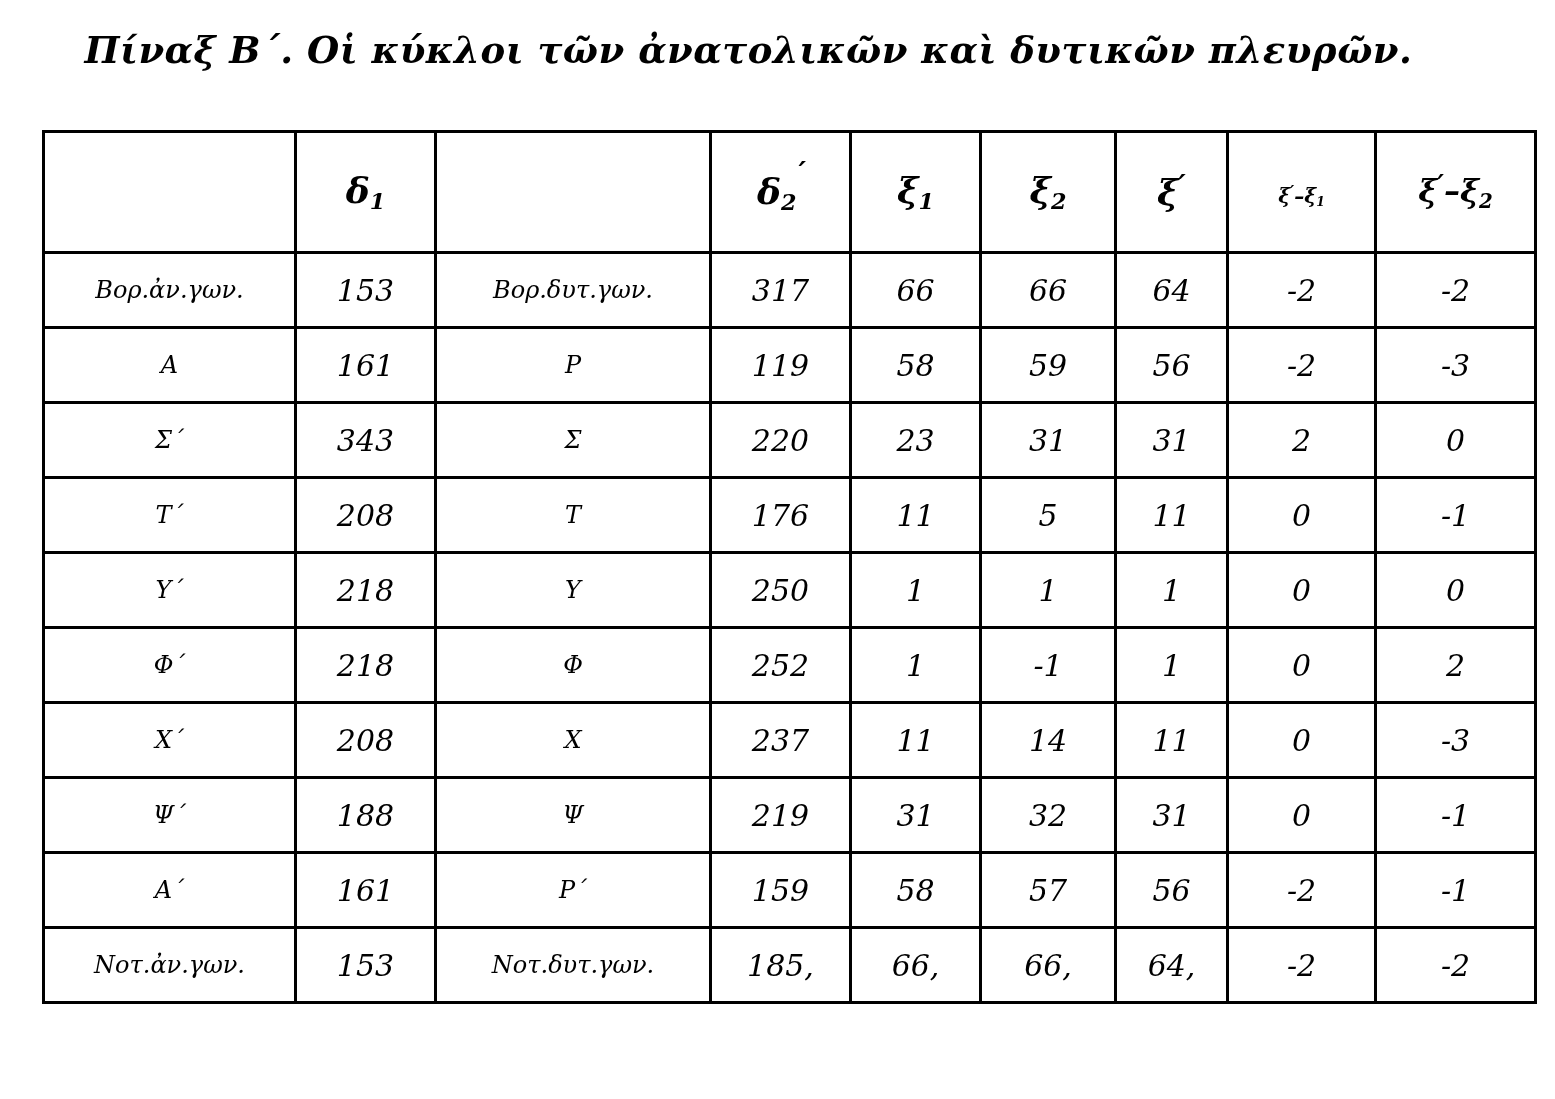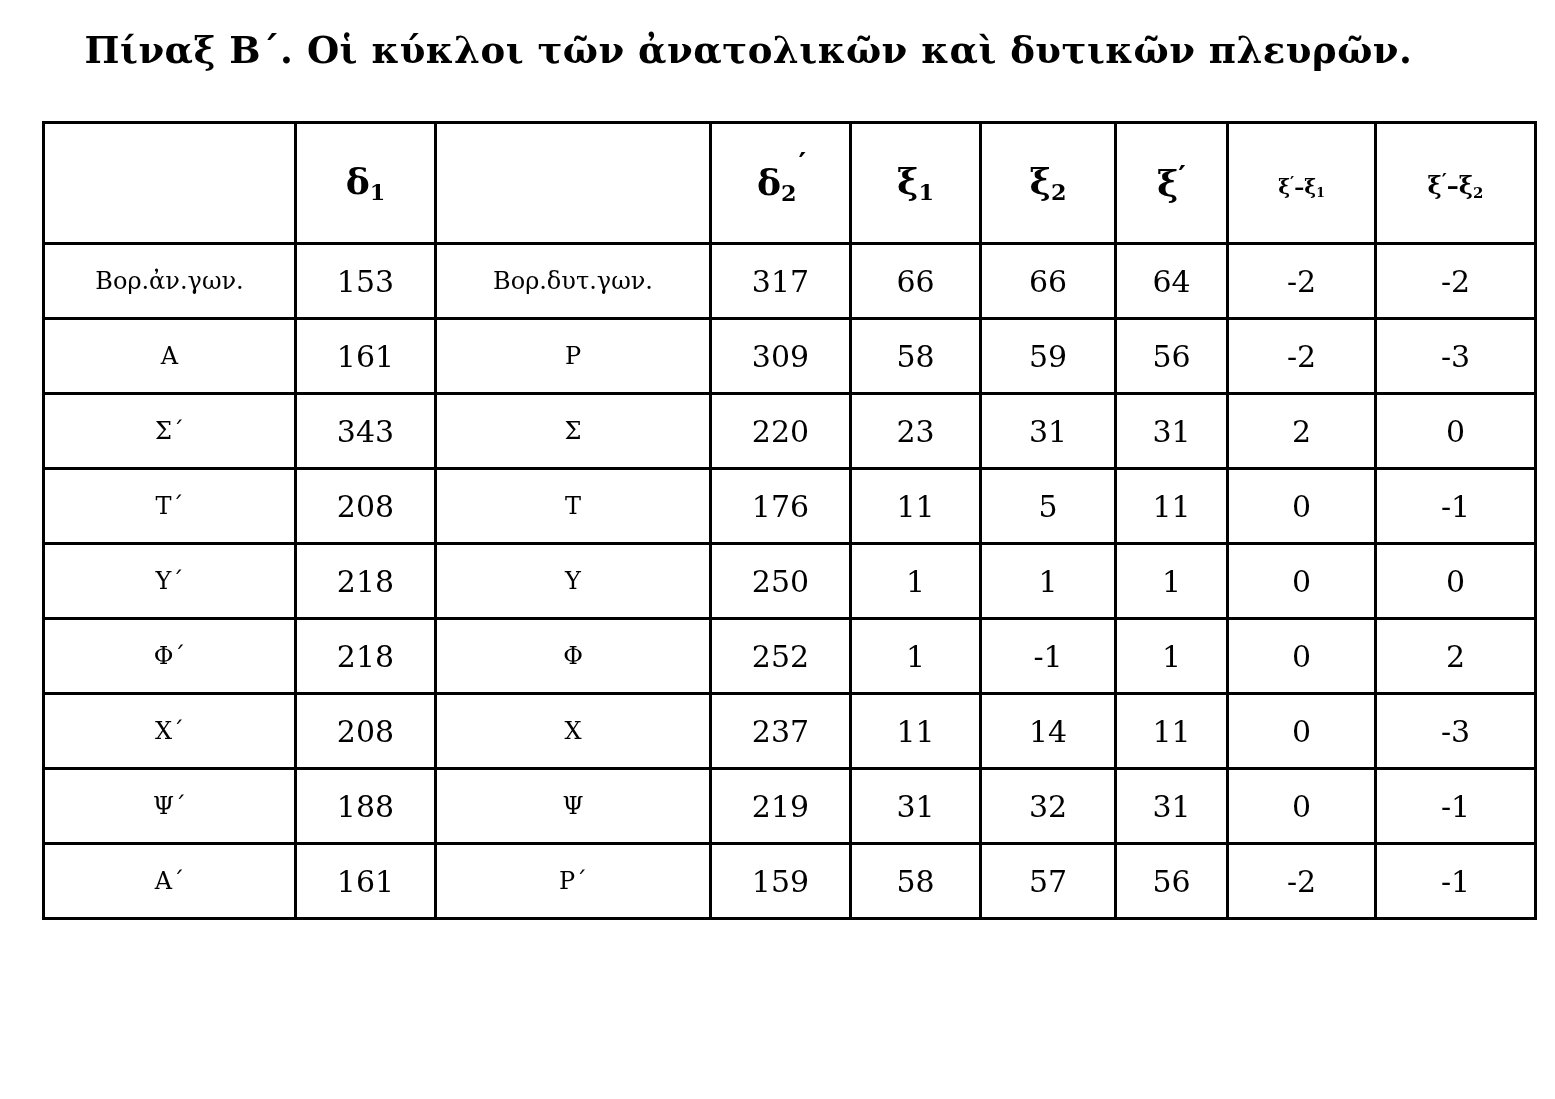--- a/index.html
+++ b/index.html
@@ -12,36 +12,37 @@
     height: 1099px;
     font-family: "DejaVu Serif", "Liberation Serif", serif;
     color: #000000;
     overflow: hidden;
   }
   .page {
     position: relative;
     width: 1497px;
     height: 1099px;
     box-sizing: border-box;
+    font-style: italic;
   }
   .caption {
     text-align: center;
     font-size: 37px;
     font-weight: 700;
     letter-spacing: 0.5px;
     padding-top: 28px;
     padding-left: 30px;
     padding-right: 30px;
     line-height: 1.2;
     font-family: "DejaVu Serif", "Liberation Serif", serif;
   }
   .table-wrap {
     position: absolute;
     left: 42px;
-    top: 121px;
+    top: 130px;
     width: 1492px;
   }
   table.maintable {
     border-collapse: collapse;
     width: 1492px;
     table-layout: fixed;
     background: #fff;
   }
   table.maintable td, table.maintable th {
     border: 3px solid #000;
@@ -135,41 +136,41 @@
           <td>
             <span class="sym">ξ<sub>2</sub></span>
           </td>
           <td>
             <span class="sym">ξ<span class="pr">′</span></span>
           </td>
           <td>
             <span class="sym" style="font-size:20px;">ξ<span class="pr">′</span>–ξ<sub>1</sub></span>
           </td>
           <td>
-            <span class="sym" style="font-size:24px;">ξ<span class="pr">′</span>–ξ<sub>2</sub></span>
+            <span class="sym" style="font-size:32px;">ξ<span class="pr">′</span>–ξ<sub>2</sub></span>
           </td>
         </tr>
       </thead>
       <tbody>
         <tr>
           <td class="label nowrap">Βορ.ἀν.γων.</td>
           <td>153</td>
           <td class="label nowrap">Βορ.δυτ.γων.</td>
           <td>317</td>
           <td>66</td>
           <td>66</td>
           <td>64</td>
           <td>-2</td>
           <td>-2</td>
         </tr>
         <tr>
           <td class="label nowrap">Α</td>
           <td>161</td>
           <td class="label nowrap">Ρ</td>
-          <td>309</td>
+          <td>119</td>
           <td>58</td>
           <td>59</td>
           <td>56</td>
           <td>-2</td>
           <td>-3</td>
         </tr>
         <tr>
           <td class="label nowrap">Σ΄</td>
           <td>343</td>
           <td class="label nowrap">Σ</td>
@@ -239,17 +240,28 @@
           <td class="label nowrap">Α΄</td>
           <td>161</td>
           <td class="label nowrap">Ρ΄</td>
           <td>159</td>
           <td>58</td>
           <td>57</td>
           <td>56</td>
           <td>-2</td>
           <td>-1</td>
         </tr>
+        <tr>
+          <td class="label nowrap">Νοτ.ἀν.γων.</td>
+          <td>153</td>
+          <td class="label nowrap">Νοτ.δυτ.γων.</td>
+          <td>185,</td>
+          <td>66,</td>
+          <td>66,</td>
+          <td>64,</td>
+          <td>-2</td>
+          <td>-2</td>
+        </tr>
       </tbody>
     </table>
   </div>
 
 </div>
 
 </body></html>

